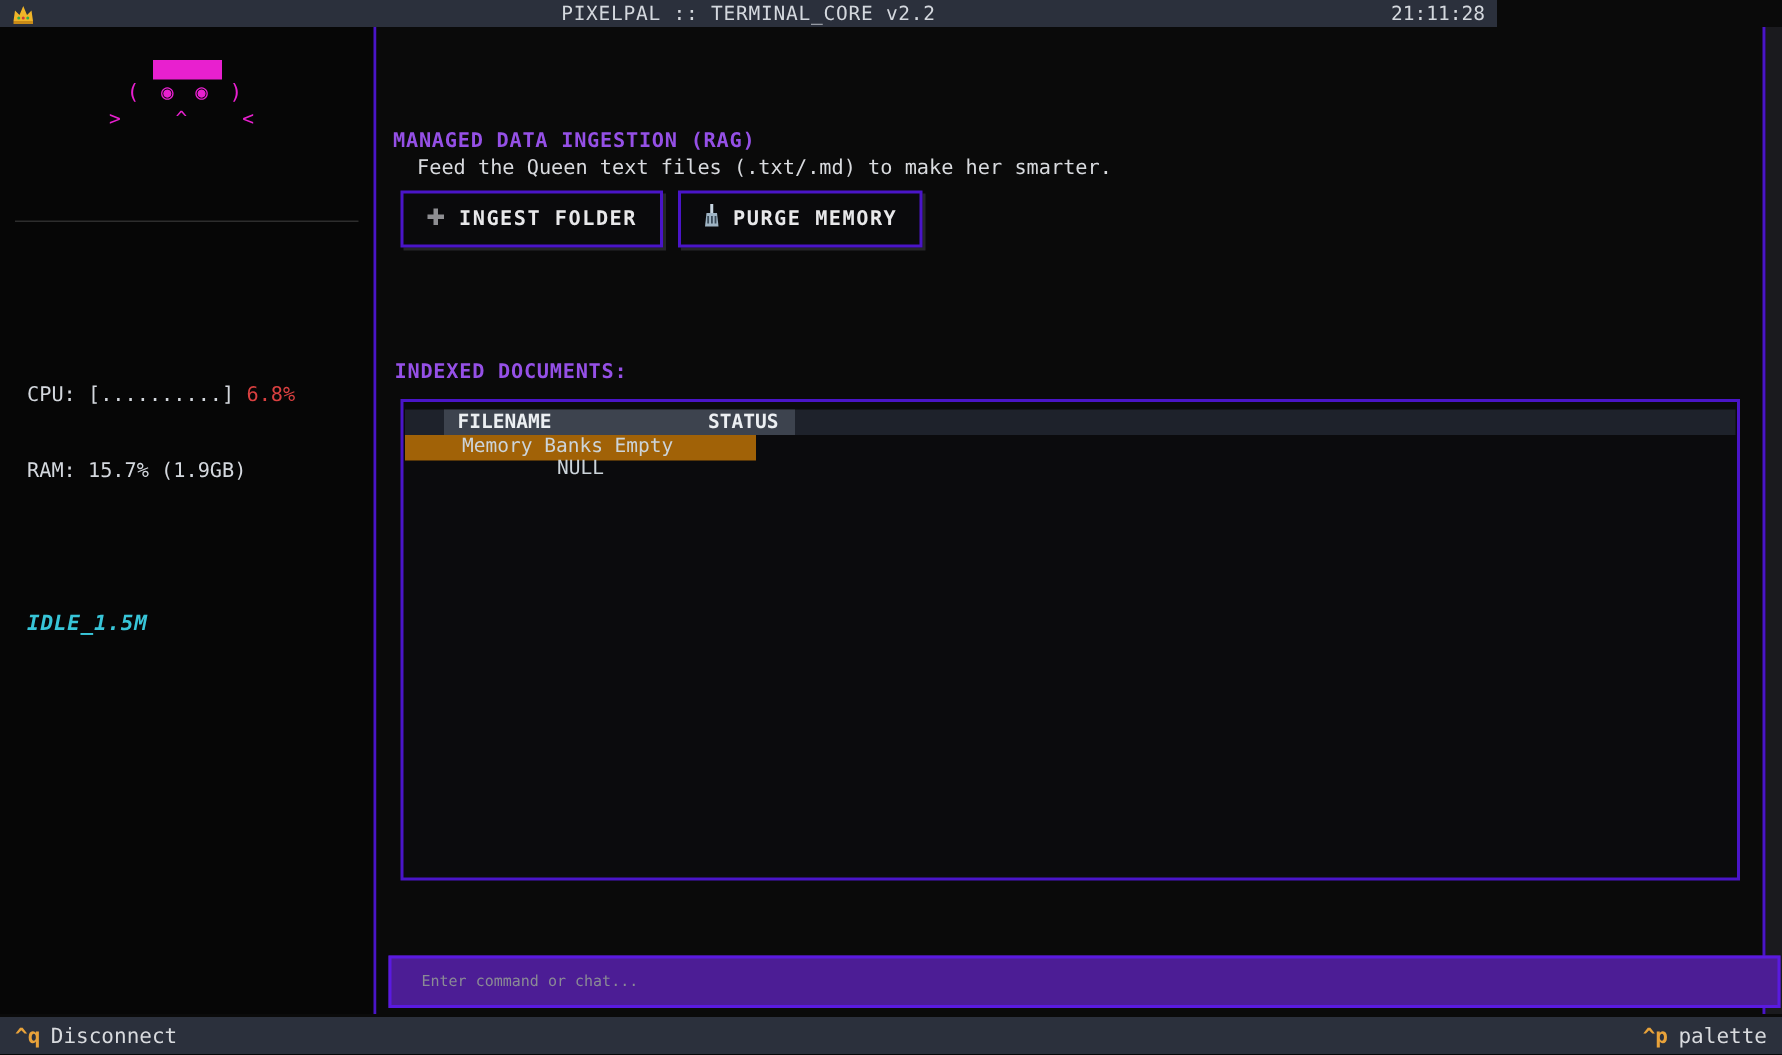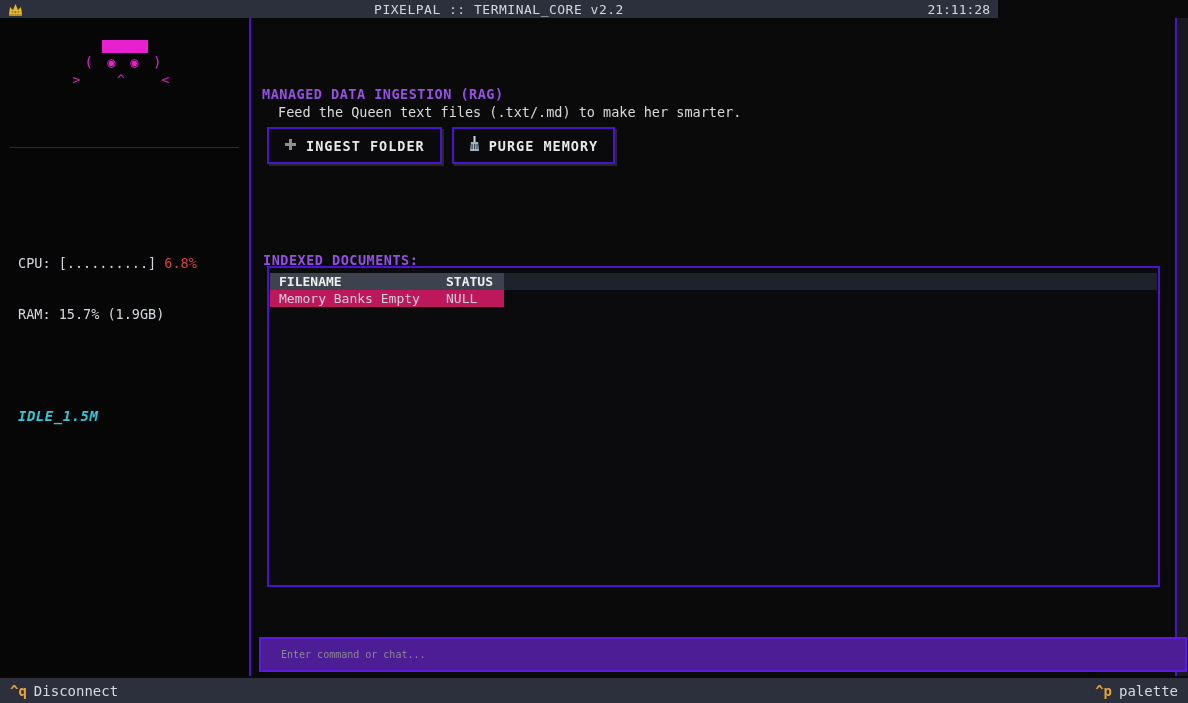--- a/index.html
+++ b/index.html
@@ -58,30 +58,30 @@
   .section-desc { position:absolute; top:86px; left:27px; color:#d8dade; font-size:13.5px; }
   
   .btn-row { position:absolute; top:109px; left:16px; display:flex; gap:10px; }
   .btn {
     border:2px solid #4a15c8; background:#0a0a0c; color:#e8e8ea;
     font-family:inherit; font-weight:bold; font-size:13.5px; letter-spacing:1px;
     padding:7px 15px; display:flex; align-items:center; gap:9px;
     box-shadow:2px 2px 0 #26262a; cursor:pointer;
   }
   
-  .docs-heading { position:absolute; top:234px; left:12px; color:#9550e6; font-weight:bold; font-size:13.5px; letter-spacing:0.5px; }
+  .docs-heading { position:absolute; top:222px; left:12px; color:#9550e6; font-weight:bold; font-size:13.5px; letter-spacing:0.5px; }
   .table-panel {
     position:absolute; top:248px; left:16px; width:889px; height:312px;
     border:2px solid #4a15c8; background:#0b0b0d; padding-top:5px;
   }
   .trow { height:17px; display:flex; align-items:center; font-size:13px; margin:0 1px; }
-  .trow.head { background:#1e222b; color:#eceff2; font-weight:bold; }
+  .trow.head { background:#1e222b; color:#eceff2; font-weight:bold;padding-left:26px; }
   .colgroup { width:234px; height:100%; display:flex; align-items:center; flex:none; }
   .trow.head .colgroup { background:#3d434e; }
-  .trow.data .colgroup { background:#be185d; }
+  .trow.data .colgroup { background:#a16207;flex-direction:column; }
   .trow.data { color:#ccd4da; }
   .col-filename { width:167px; padding-left:9px; flex:none; }
   .col-status { flex:none; }
   
   .cmd-input {
     position:absolute; top:619px; left:8px; width:904px; height:31px;
     background:#4c1d95; border:2px solid #5a1ae0; color:#c8c8d0;
     font-family:inherit; font-size:10px; padding:0 0 0 20px; outline:none;
     box-sizing:content-box;
   }

